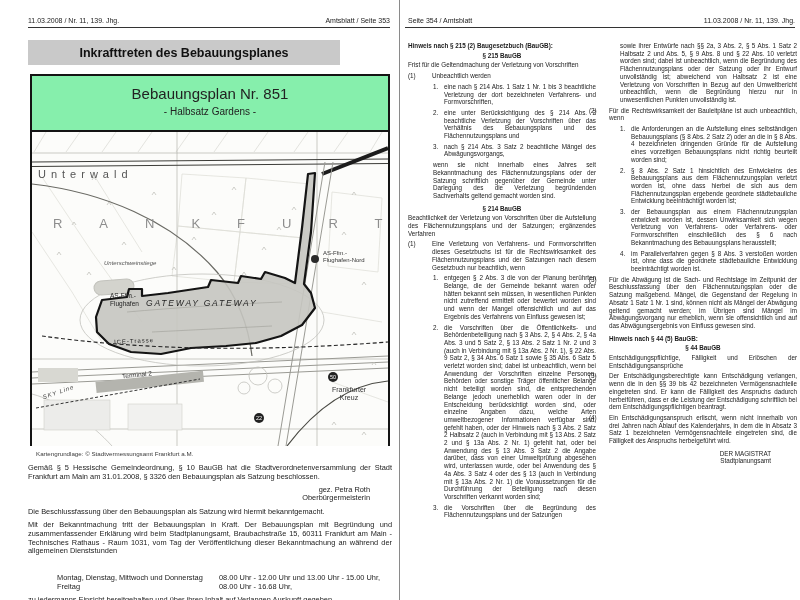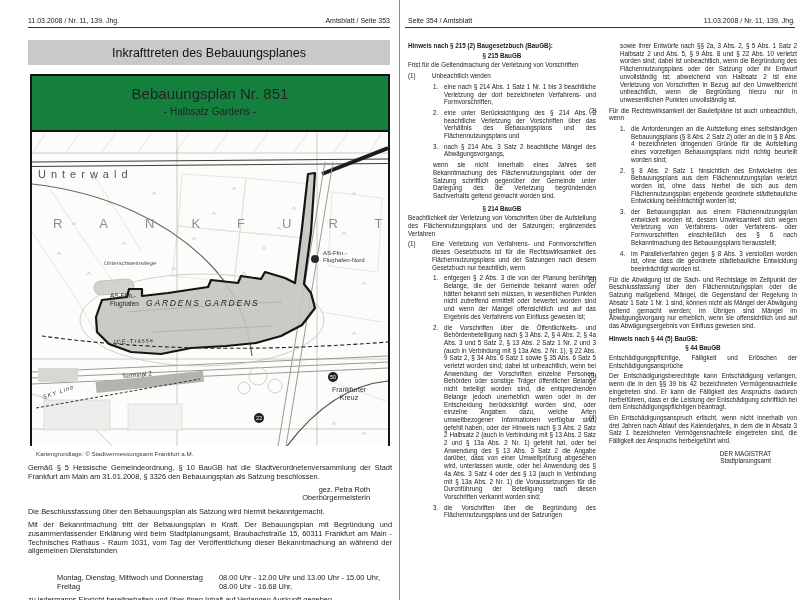--- a/index.html
+++ b/index.html
@@ -5,24 +5,24 @@
   html,body{margin:0;padding:0;background:#e9e9e9;}
   .sheet{position:relative;width:800px;height:600px;background:#ffffff;overflow:hidden;
          font-family:"Liberation Sans",sans-serif;color:#1b1b1b;}
   .divider{position:absolute;left:399px;top:0;width:1px;height:600px;background:#8a8a8a;}
 
   
   .hd{position:absolute;top:17px;font-size:7px;color:#222;}
   .hrule{position:absolute;top:27px;height:1px;background:#333;}
 
   
-  .banner{position:absolute;left:28px;top:40px;width:362px;height:25px;background:#c9c9c9;
-          display:flex;align-items:center;justify-content:center;font-weight:normal;font-size:12.5px;color:#111;}
+  .banner{position:absolute;left:28px;top:40px;width:312px;height:25px;background:#c9c9c9;
+          display:flex;align-items:center;justify-content:center;font-weight:bold;font-size:12.5px;color:#111;}
   .map-box{position:absolute;left:30px;top:74px;width:360px;height:372px;border:2px solid #141414;
-           box-sizing:border-box;background:#15803d;}
+           box-sizing:border-box;background:#86efac;}
   .plan-title{text-align:center;margin-top:9px;font-size:15px;color:#222;}
   .plan-subtitle{text-align:center;margin-top:4px;font-size:10px;color:#222;}
   .map-canvas{position:absolute;left:0;top:54px;width:356px;height:314px;border-top:2px solid #141414;
               box-sizing:content-box;overflow:hidden;background:#fcfcfa;}
   .map-canvas svg{position:absolute;left:0;top:0;}
   .mlbl{position:absolute;color:#444;}
   .lbl-unterwald{left:6px;top:36px;font-size:11px;letter-spacing:5px;color:#555;}
   .lbl-frankfurt{left:-24px;top:84px;font-size:13px;letter-spacing:37px;color:#8d8d8d;white-space:nowrap;}
   .lbl-unterschweinstiege{left:72px;top:128px;font-size:6px;font-style:italic;color:#555;}
   .lbl-as-nord{left:291px;top:118px;width:52px;font-size:6px;line-height:7px;color:#333;}
@@ -187,21 +187,21 @@
               <use href="#tr" x="245" y="95"></use>
             <use href="#tr" x="75" y="70"></use>
           </g>
         </svg>
 
         <span class="mlbl lbl-unterwald">Unterwald</span>
         <span class="mlbl lbl-frankfurt">FRANKFURT</span>
         <span class="mlbl lbl-unterschweinstiege">Unterschweinstiege</span>
         <span class="mlbl lbl-as-nord">AS-Ffm.- Flughafen-Nord</span>
         <span class="mlbl lbl-as-flughafen">AS-Ffm.- Flughafen</span>
-        <span class="mlbl lbl-gateway">GARDENS GARDENS</span>
+        <span class="mlbl lbl-gateway">GATEWAY GATEWAY</span>
         <span class="mlbl lbl-ice">ICE-Trasse</span>
         <span class="mlbl lbl-sky">SKY Line</span>
         <span class="mlbl lbl-terminal">Terminal 2</span>
         <span class="mlbl lbl-fkreuz">Frankfurter Kreuz</span>
         <span class="badge badge-50">50</span>
         <span class="badge badge-22">22</span>
       </div>
     </div>
 
     <div class="map-caption">Kartengrundlage: © Stadtvermessungsamt Frankfurt a.M.</div>

